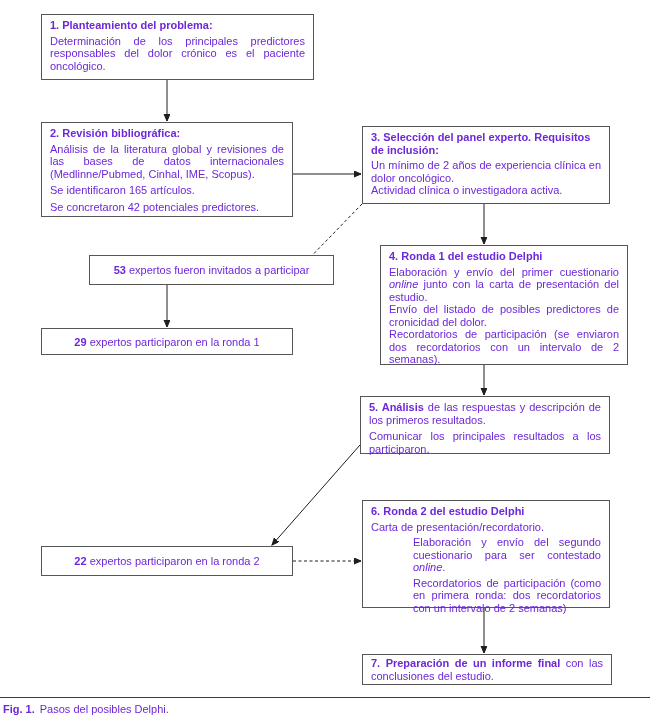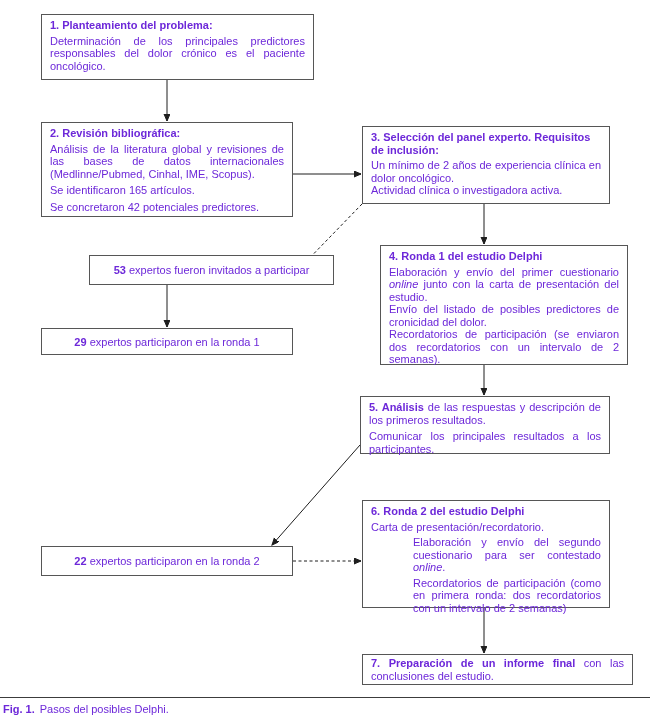--- a/index.html
+++ b/index.html
@@ -60,21 +60,21 @@
   
   #box-step1 { left: 41px; top: 14px;  width: 273px; height: 66px; }
   #box-step2 { left: 41px; top: 122px; width: 252px; height: 95px; }
   #box-step3 { left: 362px; top: 126px; width: 248px; height: 78px; }
   #box-e53   { left: 41px; top: 255px; width: 245px; height: 30px; margin-left: 48px; }
   #box-e29   { left: 41px; top: 328px; width: 252px; height: 27px; }
   #box-step4 { left: 380px; top: 245px; width: 248px; height: 120px; }
   #box-step5 { left: 360px; top: 396px; width: 250px; height: 58px; }
   #box-step6 { left: 362px; top: 500px; width: 248px; height: 108px; }
   #box-e22   { left: 41px; top: 546px; width: 252px; height: 30px; }
-  #box-step7 { left: 362px; top: 654px; width: 271px; height: 31px; padding-top: 2px; }
+  #box-step7 { left: 362px; top: 654px; width: 250px; height: 31px; padding-top: 2px; }
   #caption-rule {
     position: absolute;
     left: 0; top: 697px;
     width: 650px; height: 0;
     border-top: 1px solid #3c3c3c;
   }
   #figure-caption {
     position: absolute;
     left: 3px; top: 703px;
     font-size: 11px;
@@ -136,21 +136,21 @@
 
   <div id="box-step4" class="fbox">
     <p class="box-title">4. Ronda 1 del estudio Delphi</p>
     <p><span>Elaboración y envío del primer cuestionario </span><span class="ital">online</span><span> junto con la carta de presentación del estudio.</span></p>
     <p>Envío del listado de posibles predictores de cronicidad del dolor.</p>
     <p>Recordatorios de participación (se enviaron dos recordatorios con un intervalo de 2 semanas).</p>
   </div>
 
   <div id="box-step5" class="fbox">
     <p><b>5. Análisis</b><span> de las respuestas y descripción de los primeros resultados.</span></p>
-    <p class="gap">Comunicar los principales resultados a los participantes.</p>
+    <p class="gap">Comunicar los principales resultados a los participaron.</p>
   </div>
 
   <div id="box-step6" class="fbox">
     <p class="box-title">6. Ronda 2 del estudio Delphi</p>
     <p>Carta de presentación/recordatorio.</p>
     <p class="gap3"><span>Elaboración y envío del segundo cuestionario para ser contestado </span><span class="ital">online</span><span>.</span></p>
     <p class="gap3">Recordatorios de participación (como en primera ronda: dos recordatorios con un intervalo de 2 semanas)</p>
   </div>
 
   <div id="box-e22" class="countbox">

